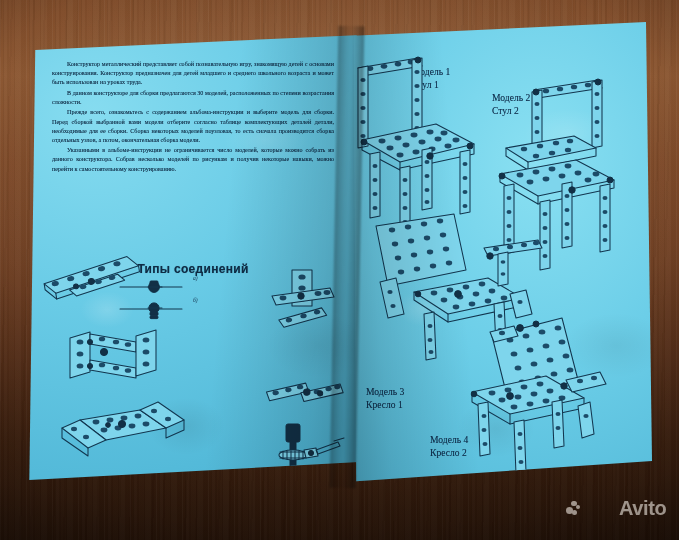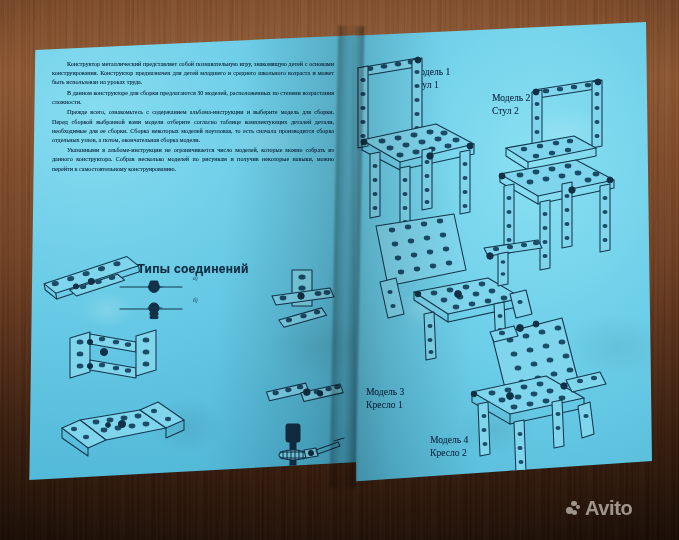--- a/index.html
+++ b/index.html
@@ -98,21 +98,21 @@
   
   .avito{position:absolute;left:566px;top:498px;display:flex;align-items:center;
     gap:4px;opacity:.62;}
   .avito-dots{position:relative;width:15px;height:15px;}
   .avito-dots i{position:absolute;border-radius:50%;background:#e9e2da;display:block;}
   .d1{width:7px;height:7px;left:0;top:6px;}
   .d2{width:5.2px;height:5.2px;left:5.4px;top:0;}
   .d3{width:4.2px;height:4.2px;left:10.2px;top:4.6px;}
   .d4{width:5px;height:5px;left:6px;top:9.6px;}
   .avito-word{color:#e9e2da;font-size:20px;font-weight:bold;letter-spacing:-.4px;
-    font-family:"Liberation Sans", sans-serif;line-height:20px;}
+    font-family:"Liberation Sans", sans-serif;line-height:20px;margin-left:34px;}
 
   svg{display:block;overflow:visible;}
   .ink{fill:none;stroke:#12364f;stroke-width:1.05;
        stroke-linejoin:round;stroke-linecap:round;}
   .ink-f{fill:#7ed5ec;stroke:#12364f;stroke-width:1.05;stroke-linejoin:round;}
   .hole-d{fill:#1c4b68;stroke:none;}
   .blk{fill:#123046;stroke:#123046;stroke-width:1;}
 </style>
 </head>
 <body>

